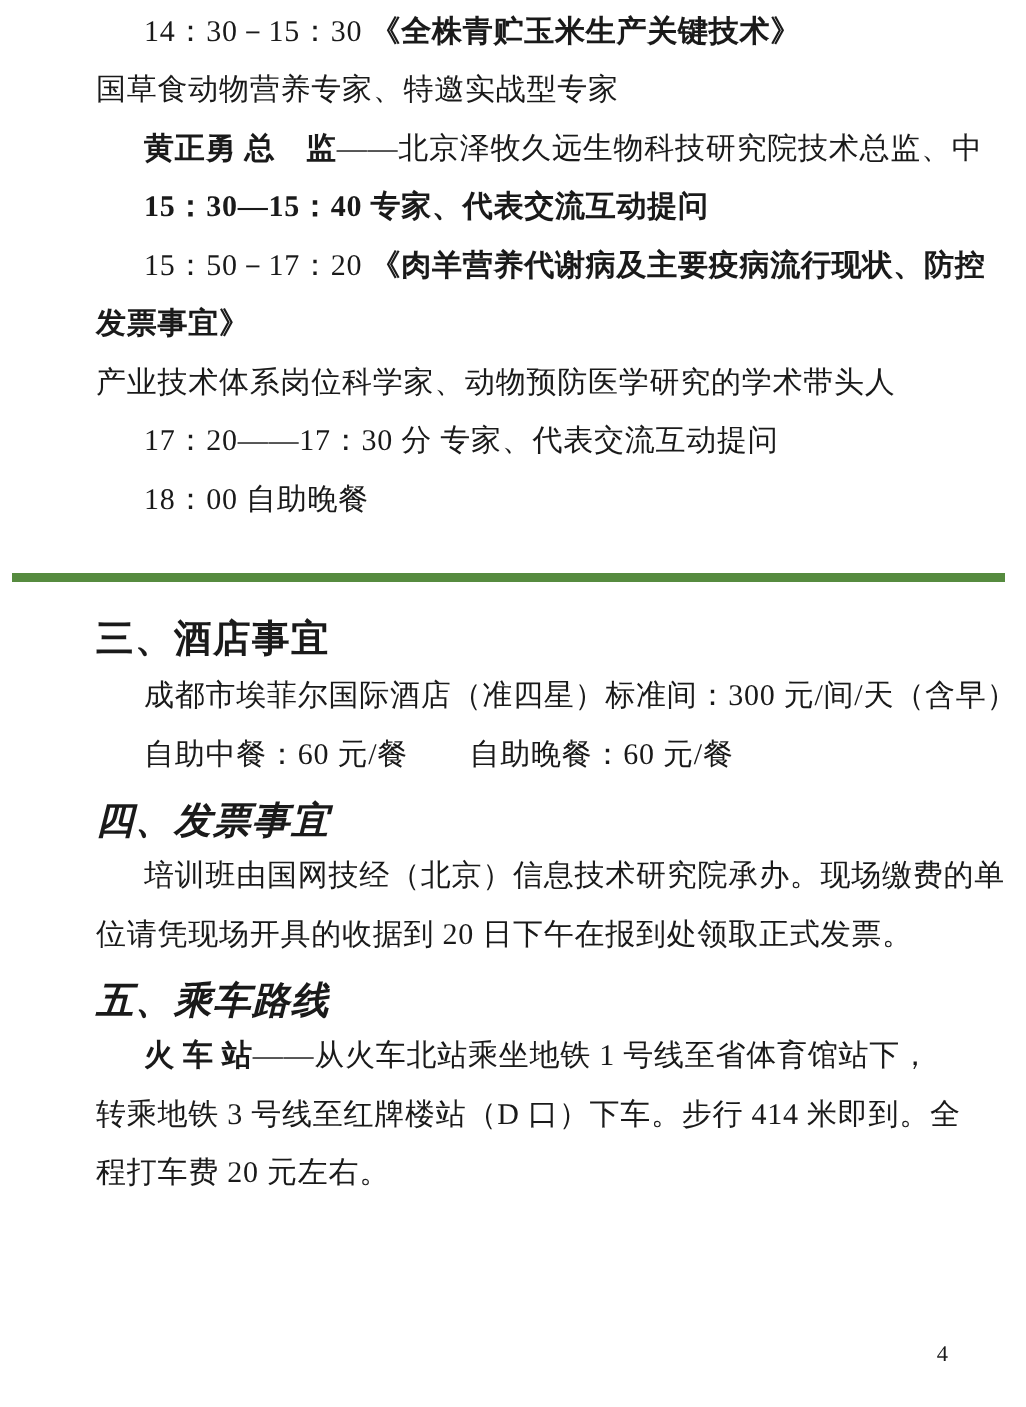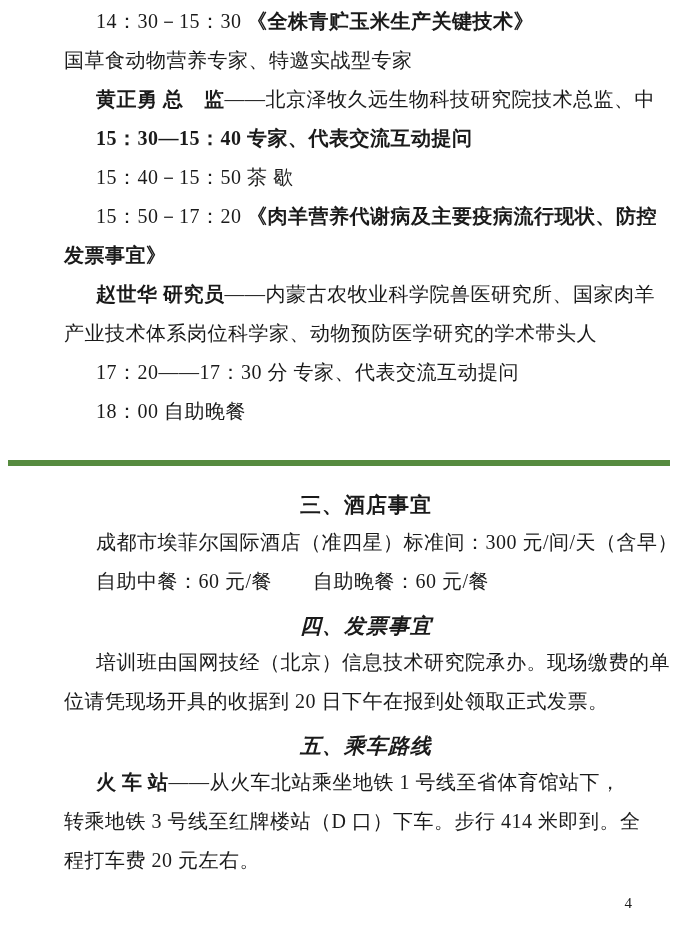--- a/index.html
+++ b/index.html
@@ -21,25 +21,24 @@
   }
   .indent{padding-left:32px;}
   .bold{font-weight:bold;}
   .time{font-family:"Liberation Serif","DejaVu Serif",serif;}
   .divider{
     height:6px;width:662px;
     margin:29px 0 0 8px;
   }
   .heading{
     font-weight:bold;
-    font-size:21px;
+    font-size:25px;
     line-height:30px;
     white-space:nowrap;
     letter-spacing:1px;
-    text-align:center;
   }
   .heading.first{margin-top:22px;}
   .heading.later{margin-top:10px;margin-bottom:2px;font-style:italic;}
   .hotel-block{margin-top:3px;}
   .page-number{
     position:absolute;
     right:52px;bottom:26px;
     font-size:15px;
     font-family:"Liberation Serif","DejaVu Serif",serif;
   }
@@ -60,35 +59,29 @@
     </div>
 
     <div class="line indent">
       <span class="bold">黄正勇 总　监</span><span>——北京泽牧久远生物科技研究院技术总监、中</span>
     </div>
 
     <div class="line indent bold">
       <span>15：30—15：40 专家、代表交流互动提问</span>
     </div>
 
-    <div class="line indent">
-      <span>15：40－15：50  茶 歇</span>
-    </div>
 
     <div class="line indent">
       <span class="time">15：50－17：20 </span><span class="bold">《肉羊营养代谢病及主要疫病流行现状、防控</span>
     </div>
 
     <div class="line bold">
       <span>发票事宜》</span>
     </div>
 
-    <div class="line indent">
-      <span class="bold">赵世华 研究员</span><span>——内蒙古农牧业科学院兽医研究所、国家肉羊</span>
-    </div>
 
     <div class="line">
       <span>产业技术体系岗位科学家、动物预防医学研究的学术带头人</span>
     </div>
 
     <div class="line indent">
       <span>17：20——17：30 分 专家、代表交流互动提问</span>
     </div>
 
     <div class="line indent">

